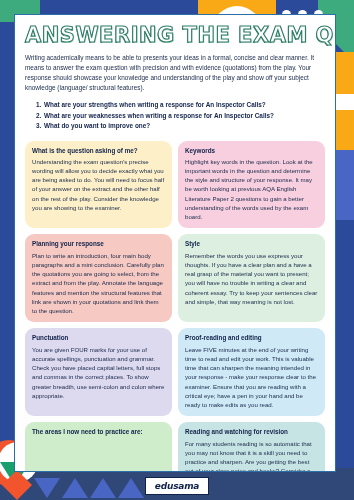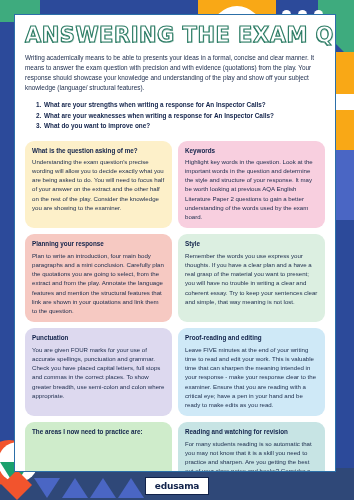--- a/index.html
+++ b/index.html
@@ -186,20 +186,21 @@
     border: 1px solid #11224a;
     background: #ffffff;
     display: flex;
     align-items: center;
     justify-content: center;
     font-family: "DejaVu Sans", sans-serif;
     font-size: 9px;
     font-weight: bold;
     color: #11224a;
     letter-spacing: -0.2px;
+    font-style: italic;
   }
 </style>
 </head>
 <body>
 
 <div class="deco top-blue-band"></div>
 <div class="deco top-green-left"></div>
 <div class="deco top-yellow-block"></div>
 <div class="deco top-yellow-arch"></div>
 <div class="deco top-green-tri"></div>

